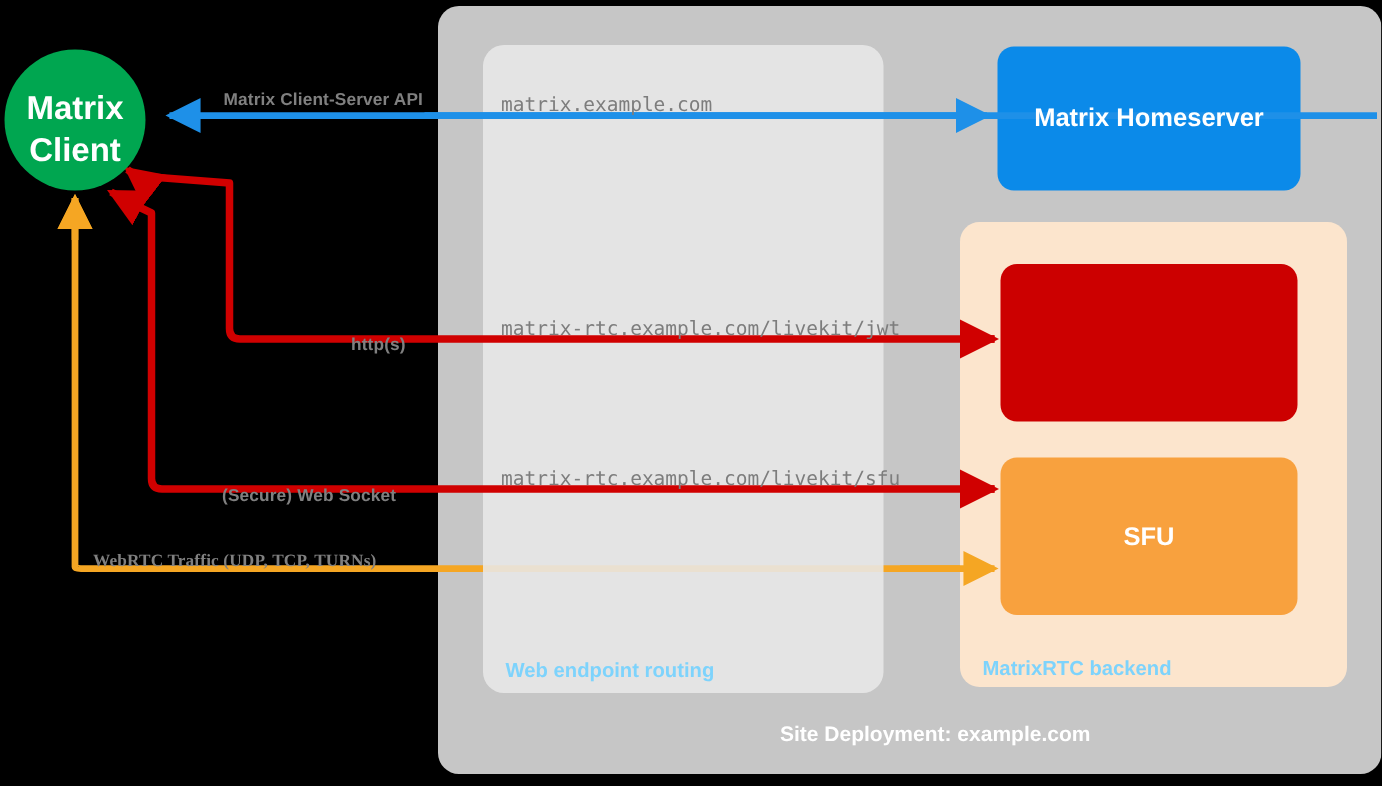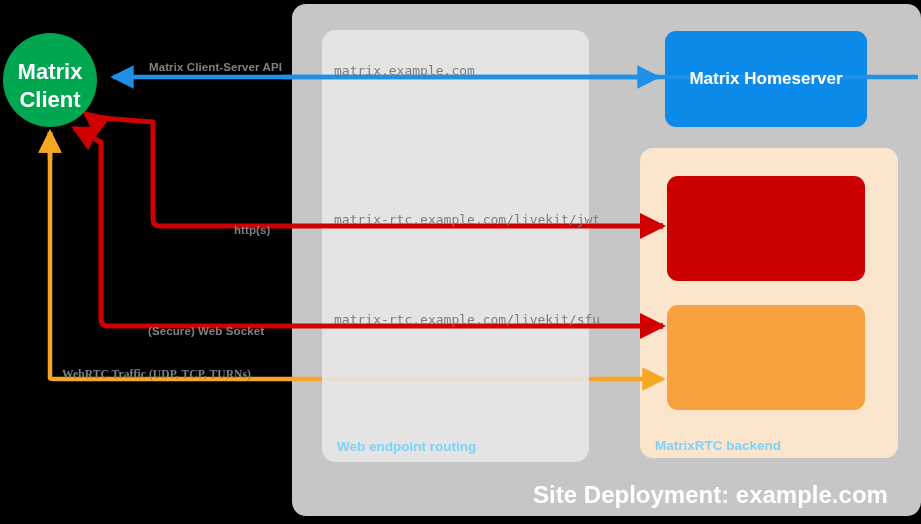--- a/index.html
+++ b/index.html
@@ -42,24 +42,24 @@
   .panel-caption {
     position: absolute;
     color: #7dd3fc;
     font-size: 13.5px;
     font-weight: bold;
     white-space: nowrap;
   }
   .site-title {
     position: absolute;
     color: #ffffff;
-    font-size: 24px;
+    font-size: 14px;
     font-weight: bold;
     white-space: nowrap;
-    text-align: center;
+    text-align: left;
   }
 </style>
 </head>
 <body>
 
 <div id="stage">
 
   <svg id="svg-layer" viewBox="0 0 921 524">
     <defs>
       <marker id="ah-blue" markerWidth="6" markerHeight="6" refX="4.6" refY="3" orient="auto" markerUnits="strokeWidth">
@@ -144,16 +144,17 @@
 
   <div class="mono" style="left:334px; top:312px;">matrix-rtc.example.com/livekit/sfu</div>
 
   <div class="panel-caption" style="left:337px; top:439px;">Web endpoint routing</div>
 
   <div class="panel-caption" style="left:655px; top:438px;">MatrixRTC backend</div>
 
   <div class="boxlabel" style="left:665px; top:68px; width:202px; font-size:17px;">Matrix Homeserver</div>
 
 
+  <div class="boxlabel" style="left:667px; top:347px; width:198px; font-size:17px;">SFU</div>
 
   <div class="site-title" style="left:520px; top:481px; width:381px;">Site Deployment: example.com</div>
 
 </div>
 
 </body></html>

